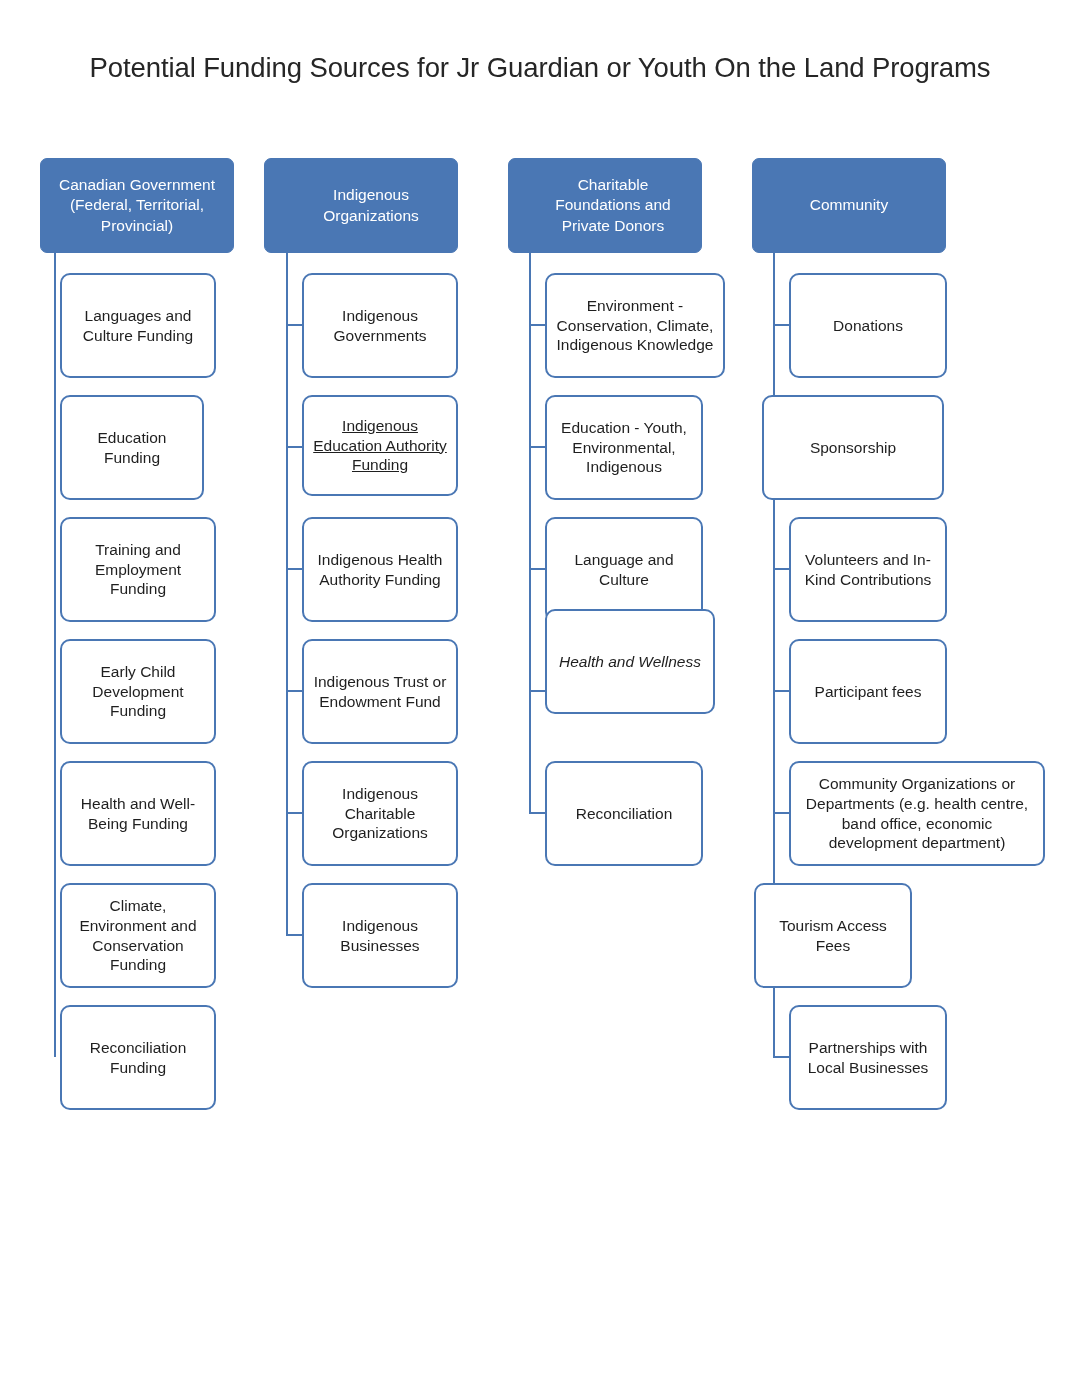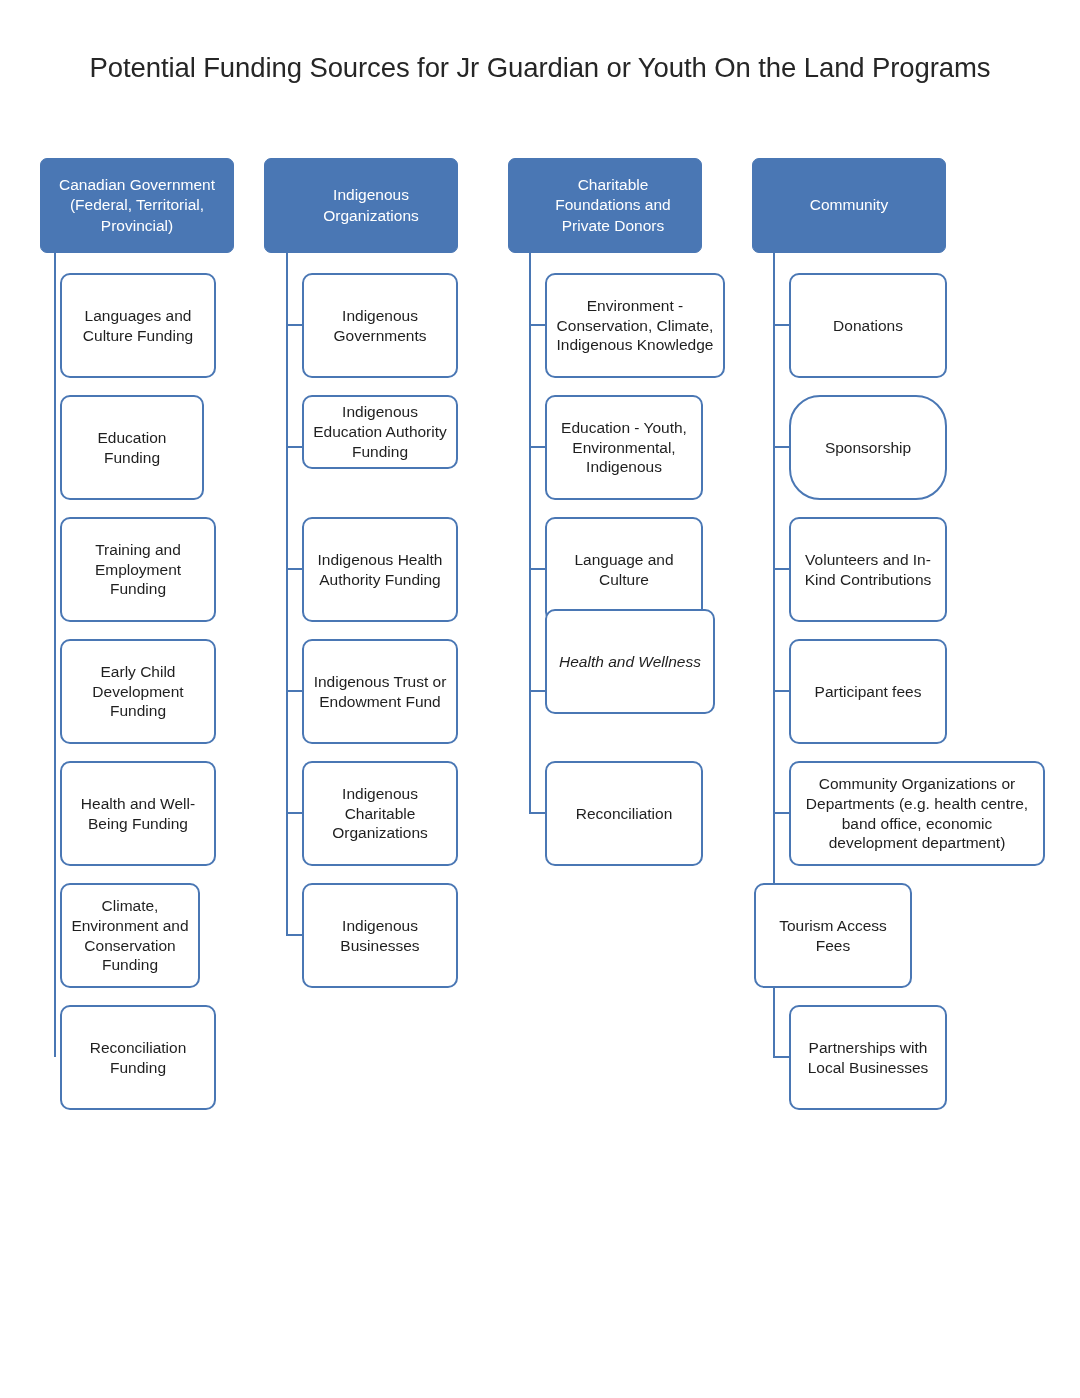--- a/index.html
+++ b/index.html
@@ -95,35 +95,35 @@
   <div class="node-box" style="left:60px; top:273px; width:156px; height:105px;">Languages and Culture Funding</div>
 
   <div class="node-box" style="left:60px; top:395px; width:144px; height:105px;">Education Funding</div>
 
   <div class="node-box" style="left:60px; top:517px; width:156px; height:105px;">Training and Employment Funding</div>
 
   <div class="node-box" style="left:60px; top:639px; width:156px; height:105px;">Early Child Development Funding</div>
 
   <div class="node-box" style="left:60px; top:761px; width:156px; height:105px;">Health and Well-Being Funding</div>
 
-  <div class="node-box" style="left:60px; top:883px; width:140px; height:105px;">Climate, Environment and Conservation Funding</div>
+  <div class="node-box" style="left:60px; top:883px; width:156px; height:105px;">Climate, Environment and Conservation Funding</div>
 
   <div class="node-box" style="left:60px; top:1005px; width:156px; height:105px;">Reconciliation Funding</div>
 </div>
 
 <div class="column">
   <div class="trunk" style="left:286px; top:248px; height:687px;"></div>
 
   <div class="root-box" style="left:264px; top:158px; width:194px; height:95px;padding-left:28px;">Indigenous Organizations</div>
 
   <div class="stub" style="left:286px; top:324px; width:18px;"></div>
   <div class="node-box" style="left:302px; top:273px; width:156px; height:105px;">Indigenous Governments</div>
 
   <div class="stub" style="left:286px; top:446px; width:18px;"></div>
-  <div class="node-box" style="left:302px; top:395px; width:156px; height:74px;">Indigenous Education Authority Funding</div>
+  <div class="node-box" style="left:302px; top:395px; width:156px; height:101px;text-decoration:underline;">Indigenous Education Authority Funding</div>
 
   <div class="stub" style="left:286px; top:568px; width:18px;"></div>
   <div class="node-box" style="left:302px; top:517px; width:156px; height:105px;">Indigenous Health Authority Funding</div>
 
   <div class="stub" style="left:286px; top:690px; width:18px;"></div>
   <div class="node-box" style="left:302px; top:639px; width:156px; height:105px;">Indigenous Trust or Endowment Fund</div>
 
   <div class="stub" style="left:286px; top:812px; width:18px;"></div>
   <div class="node-box" style="left:302px; top:761px; width:156px; height:105px;">Indigenous Charitable Organizations</div>
 
@@ -154,21 +154,21 @@
 
 <div class="column">
   <div class="trunk" style="left:773px; top:248px; height:809px;"></div>
 
   <div class="root-box" style="left:752px; top:158px; width:194px; height:95px;">Community</div>
 
   <div class="stub" style="left:773px; top:324px; width:18px;"></div>
   <div class="node-box" style="left:789px; top:273px; width:158px; height:105px;">Donations</div>
 
   <div class="stub" style="left:773px; top:446px; width:18px;"></div>
-  <div class="node-box" style="left:789px; top:395px; width:158px; height:105px;border-radius:31px;">Sponsorship</div>
+  <div class="node-box" style="left:762px; top:395px; width:182px; height:105px;">Sponsorship</div>
 
   <div class="stub" style="left:773px; top:568px; width:18px;"></div>
   <div class="node-box" style="left:789px; top:517px; width:158px; height:105px;">Volunteers and In-Kind Contributions</div>
 
   <div class="stub" style="left:773px; top:690px; width:18px;"></div>
   <div class="node-box" style="left:789px; top:639px; width:158px; height:105px;">Participant fees</div>
 
   <div class="stub" style="left:773px; top:812px; width:18px;"></div>
   <div class="node-box" style="left:789px; top:761px; width:256px; height:105px;">Community Organizations or Departments (e.g. health centre, band office, economic development department)</div>
 

